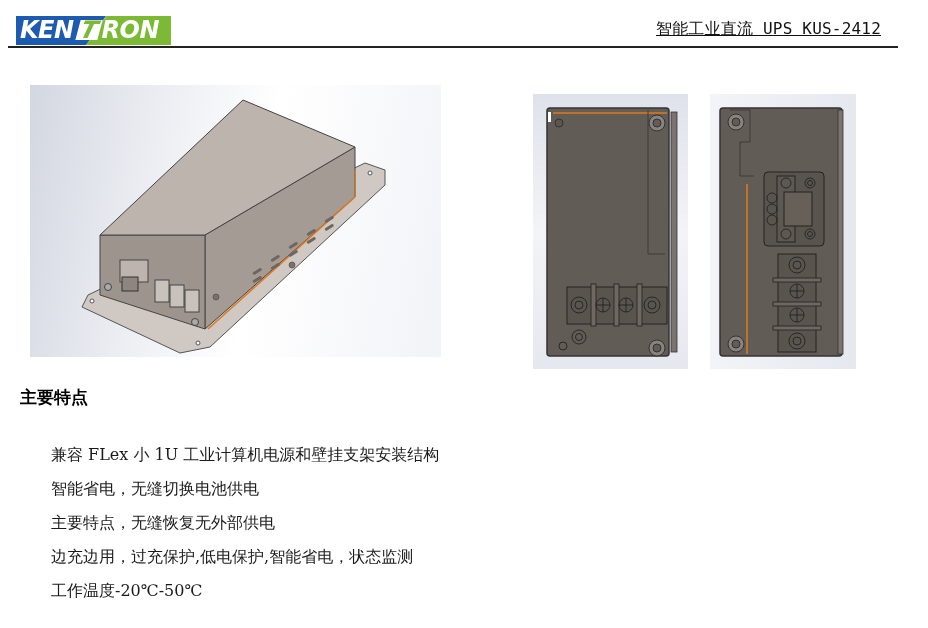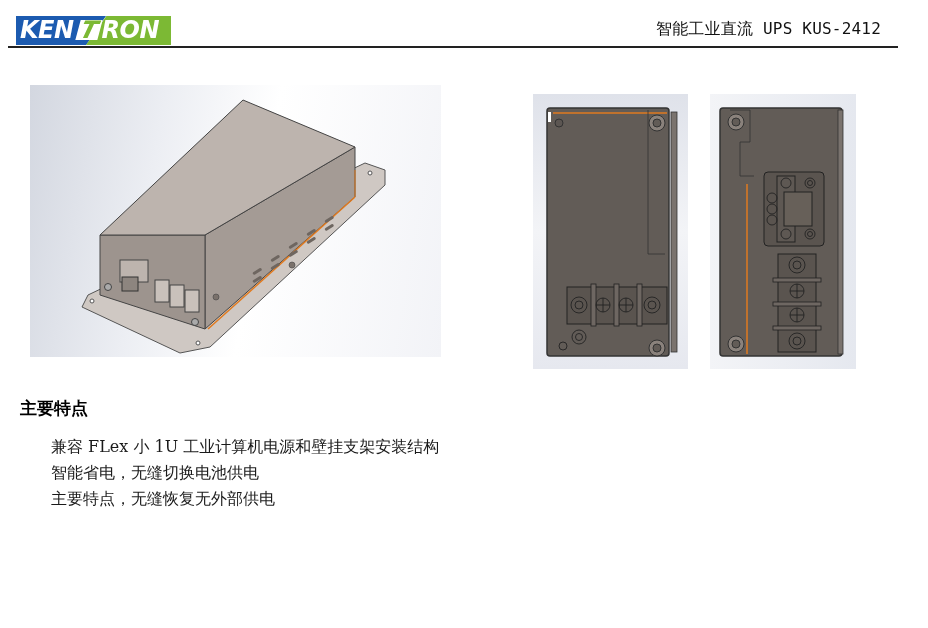--- a/index.html
+++ b/index.html
@@ -6,35 +6,35 @@
   html, body { width: 928px; height: 628px; background: #ffffff; overflow: hidden; }
   body { position: relative; font-family: "DejaVu Serif", "Liberation Serif", serif; color: #111; }
 
   
   .header { position: absolute; left: 0; top: 0; width: 928px; height: 48px; }
   .logo { position: absolute; left: 16px; top: 16px; width: 155px; height: 29px; display: flex; }
   .logo-blue { background: #1c5bb0; height: 29px; width: 90px; position: relative; clip-path: polygon(0 0, 100% 0, 78% 100%, 0 100%); }
   .logo-green { background: #7cb934; height: 29px; width: 85px; margin-left: -20px; position: relative; clip-path: polygon(24% 0, 100% 0, 100% 100%, 0 100%); }
   .logo-text { position: absolute; left: 0; top: 0; width: 155px; height: 29px; font-family: "DejaVu Sans", sans-serif; font-weight: bold; font-style: italic; font-size: 24px; line-height: 29px; color: #fff; letter-spacing: -0.5px; padding-left: 4px; white-space: nowrap; }
   .logo-text .t { display:inline-block; width: 28px; }
-  .doc-title { position: absolute; right: 47px; top: 19px; font-family: "DejaVu Sans Mono", "Liberation Mono", monospace; font-size: 16px; color: #111; white-space: nowrap; letter-spacing: 0.2px; }
+  .doc-title { position: absolute; right: 47px; top: 19px; font-family: "DejaVu Sans Mono", "Liberation Mono", monospace; font-size: 16px; color: #111; white-space: nowrap; letter-spacing: 0.2px; text-decoration: underline; }
   .header-rule { position: absolute; left: 8px; top: 46px; width: 890px; height: 2px; background: #222; }
 
   
   .img-iso { position: absolute; left: 30px; top: 85px; width: 411px; height: 272px;
     background: linear-gradient(100deg, #d3d7e0 0%, #eceef3 30%, #ffffff 55%, #f2f3f7 100%); overflow: hidden; }
   .img-front { position: absolute; left: 533px; top: 94px; width: 155px; height: 275px;
     background: linear-gradient(180deg, #dfe2ea 0%, #f3f4f7 50%, #e6e8ef 100%); }
   .img-back { position: absolute; left: 710px; top: 94px; width: 146px; height: 275px;
     background: linear-gradient(90deg, #f3f4f7 0%, #e5e8ef 100%); }
 
   
-  .features-title { position: absolute; left: 20px; top: 397px; font-family: "DejaVu Sans", sans-serif; font-weight: bold; font-size: 17px; color: #000; }
+  .features-title { position: absolute; left: 20px; top: 386px; font-family: "DejaVu Sans", sans-serif; font-weight: bold; font-size: 17px; color: #000; }
   .features-list { position: absolute; left: 51px; top: 434px; list-style: none; }
-  .features-list li { font-size: 16px; line-height: 26px; height: 26px; color: #1a1a1a; white-space: nowrap; }
+  .features-list li { font-size: 16px; line-height: 26px; height: 26px; color: #1a1a1a; white-space: nowrap; margin-top: 8px; }
 </style>
 </head>
 <body>
 
 <div class="header">
   <div class="logo">
     <div class="logo-blue"></div>
     <div class="logo-green"></div>
     <div class="logo-text"><span>KEN</span><span class="t" style="color:#7cb934;text-shadow:0 0 0 #fff;"><span style="display:inline-block;background:#fff;color:#7cb934;transform:skewX(-15deg);padding:0 3px;line-height:20px;margin-left:4px;">T</span></span><span>RON</span></div>
   </div>
@@ -163,13 +163,15 @@
         <circle cx="87" cy="247" r="4"></circle>
     </g>
   </svg>
 </div>
 
 <div class="features-title">主要特点</div>
 <ul class="features-list">
   <li>兼容 FLex 小 1U 工业计算机电源和壁挂支架安装结构</li>
   <li>智能省电，无缝切换电池供电</li>
   <li>主要特点，无缝恢复无外部供电</li>
+  <li>边充边用，过充保护,低电保护,智能省电，状态监测</li>
+  <li>工作温度-20℃-50℃</li>
 </ul>
 
 </body></html>

